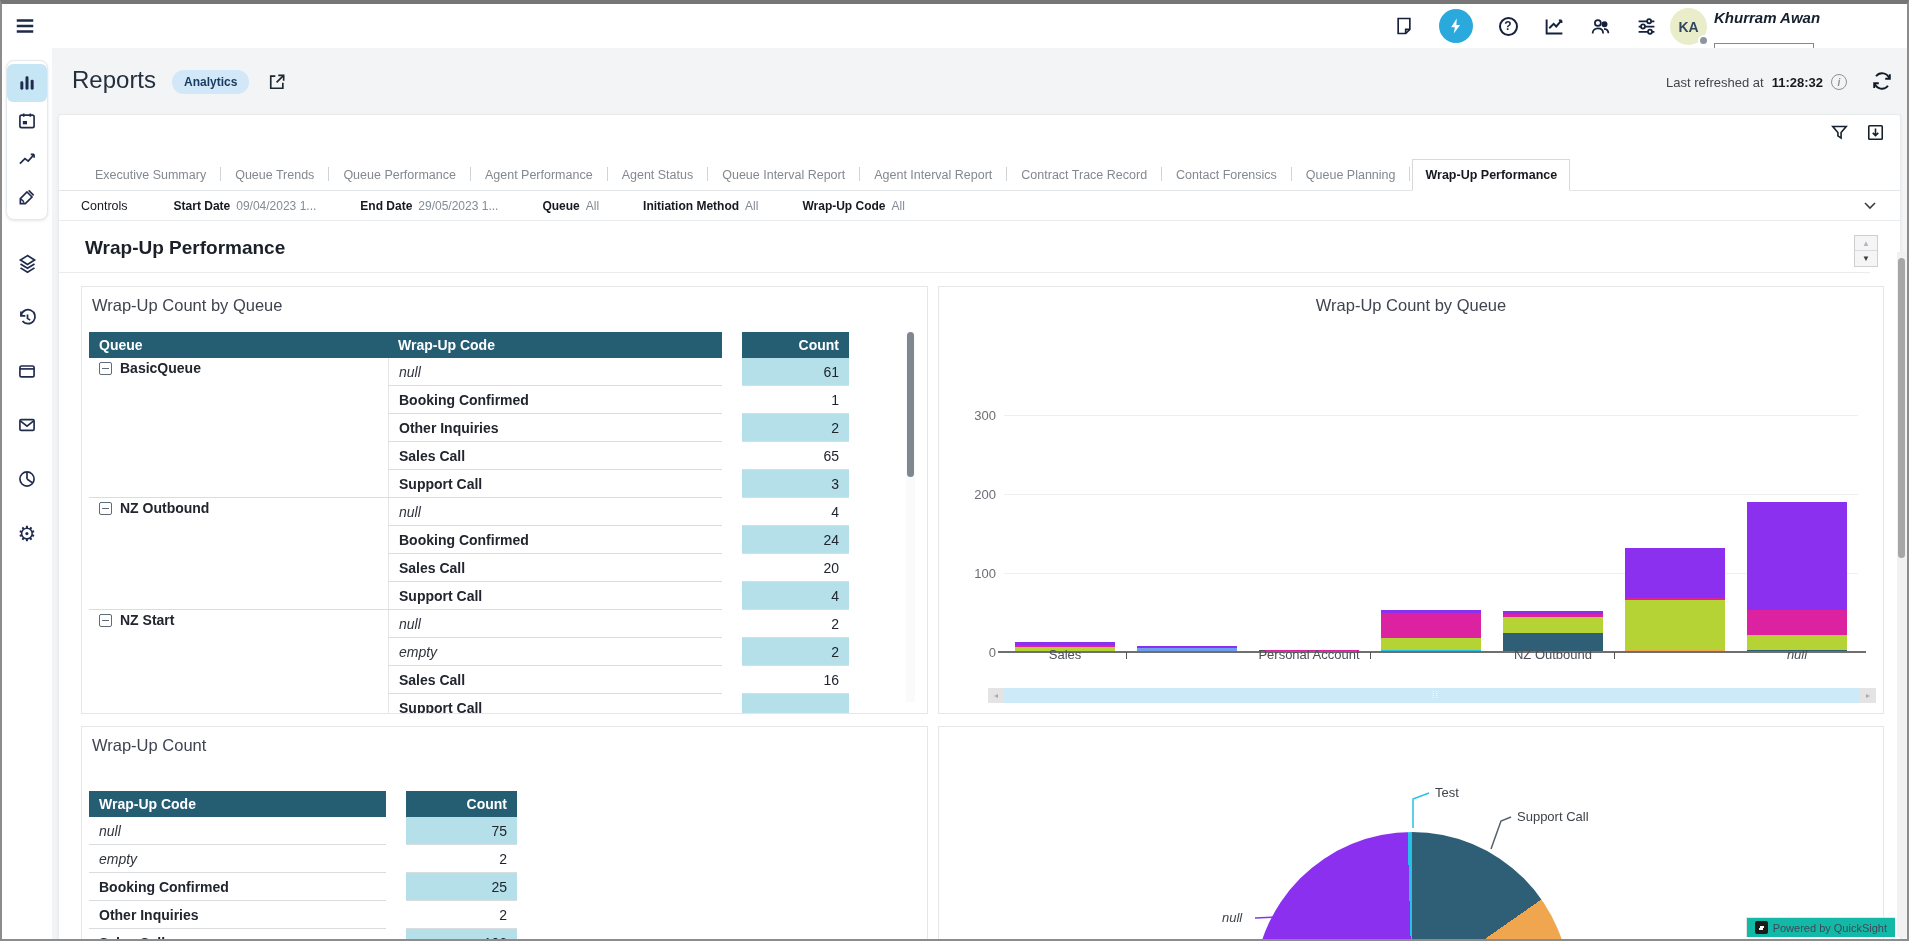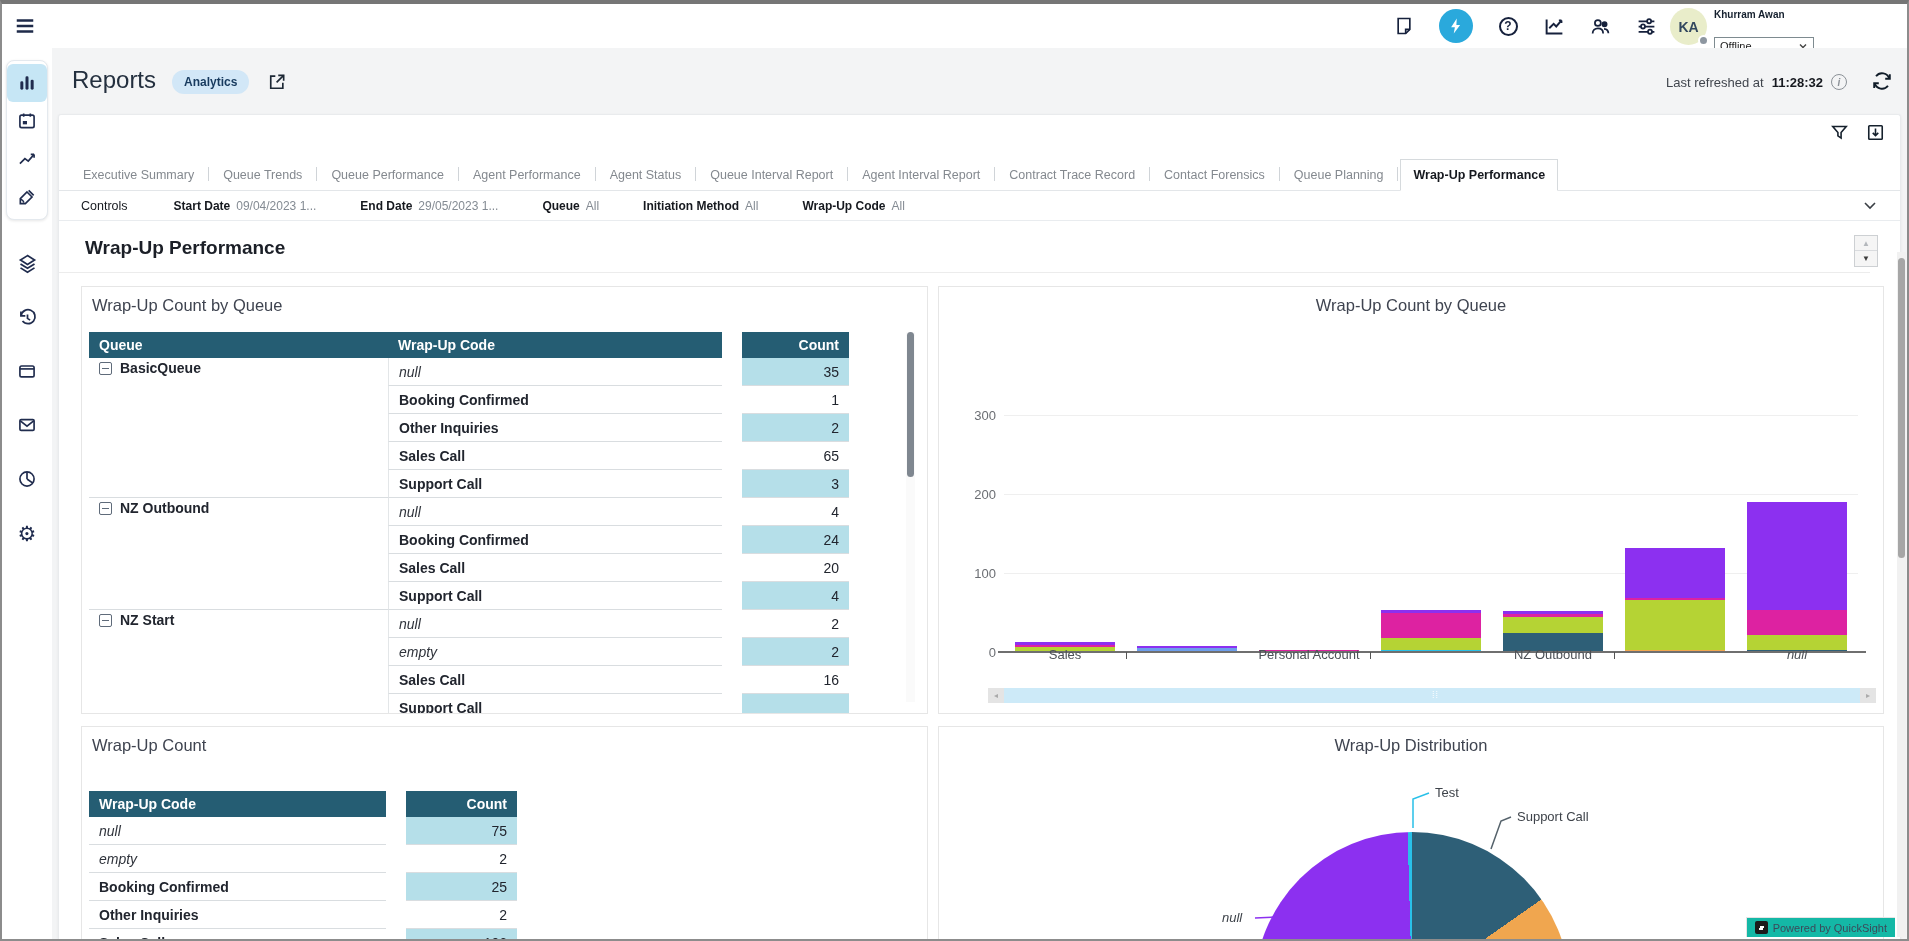--- a/index.html
+++ b/index.html
@@ -14,21 +14,21 @@
   .tico { width:22px; height:22px; display:flex; align-items:center; justify-content:center; cursor:pointer; }
   .tico.active { width:34px; height:34px; border-radius:50%; background:#2aa9dc; color:#fff; }
   .help-circle { width:19px; height:19px; border:2px solid #16213c; border-radius:50%; font-size:12px; font-weight:bold;
                  display:flex; align-items:center; justify-content:center; }
   .avatar-wrap { position:absolute; right:200px; top:4px; width:37px; height:37px; }
   .avatar { width:37px; height:37px; border-radius:50%; background:#e9edca; color:#32475e; font-weight:bold;
             font-size:14px; display:flex; align-items:center; justify-content:center; }
   .status-dot { position:absolute; right:-2px; bottom:-1px; width:11px; height:11px; border-radius:50%;
                 background:#8d96a0; border:2px solid #fff; }
   .user-block { position:absolute; right:58px; top:5px; width:135px; }
-  .user-name { font-size:10px; color:#15202e; font-weight:bold; margin-bottom:17px; }
+  .user-name { font-size:15px; color:#15202e; font-weight:bold; margin-bottom:17px;font-style:italic; }
   .presence { width:100px; height:18px; border:1px solid #7e8b90; background:#fff; font-size:11px; color:#222;
               display:flex; align-items:center; justify-content:space-between; padding:0 5px; cursor:pointer; }
 
   
   .sidebar { position:absolute; left:0; top:44px; bottom:0; width:50px; background:#fff; color:#202c4e; }
   .side-group { margin:12px 4px 0 4px; border:1px solid #e4e9ee; border-radius:8px; padding:3px 0;
                 box-shadow:0 1px 3px rgba(0,0,0,.10); background:#fff; }
   .sico { width:40px; height:38px; margin:0 auto; display:flex; align-items:center; justify-content:center;
           border-radius:6px; cursor:pointer; }
   .sico.active { background:#c6e6f5; }
@@ -48,21 +48,21 @@
               display:flex; align-items:center; justify-content:center; font-style:italic; font-weight:bold; }
   .refresh-btn { position:absolute; right:14px; top:22px; width:22px; height:22px; color:#101c29; cursor:pointer; }
 
   
   .card { position:absolute; left:6px; right:6px; top:66px; bottom:0; background:#fff;
           border:1px solid #e9ebed; border-bottom:none; border-radius:3px 3px 0 0; box-shadow:0 1px 3px rgba(0,0,0,.06); }
   .card-toolbar { position:absolute; top:8px; right:14px; display:flex; gap:16px; color:#15202c; }
   .ct-ico { width:20px; height:20px; cursor:pointer; }
 
   .tabstrip { position:absolute; left:0; right:0; top:38px; height:38px; display:flex; align-items:flex-end;
-              padding-left:12px; border-bottom:1px solid #e3e6e9; }
+              padding-left:24px; border-bottom:1px solid #e3e6e9; }
   .tab { font-size:12.5px; color:#84898f; padding:8px 12px; cursor:pointer; white-space:nowrap; }
   .tab.active { color:#16191f; font-weight:bold; background:#fff; border:1px solid #d6dadd; border-bottom:1px solid #fff;
                 margin-bottom:-1px; }
   .tab-sep { width:0; height:14px; border-left:1px solid #d0d4d8; margin:0 2px 9px 2px; }
 
   .controls-row { position:absolute; left:0; right:0; top:76px; height:30px; border-bottom:1px solid #e9ecef;
                   display:flex; align-items:center; padding-left:22px; gap:46px; }
   .controls-label { font-size:12.5px; color:#16191f; }
   .filters { display:flex; gap:44px; }
   .filter { font-size:12px; cursor:pointer; white-space:nowrap; }
@@ -373,21 +373,21 @@
               <th>Wrap-Up Code</th>
               <th class="gap"></th>
               <th class="num">Count</th>
             </tr>
           </thead>
           <tbody id="queue-tbody">
               <tr>
                 <td class="qcell" rowspan="5"><span class="collapse"></span><span class="qname">BasicQueue</span></td>
                 <td class="wcell it">null</td>
                 <td class="gapc"></td>
-                <td class="ncell hl">35</td>
+                <td class="ncell hl">61</td>
               </tr>
               <tr>
                 <td class="wcell">Booking Confirmed</td>
                 <td class="gapc"></td>
                 <td class="ncell">1</td>
               </tr>
               <tr>
                 <td class="wcell">Other Inquiries</td>
                 <td class="gapc"></td>
                 <td class="ncell hl">2</td>
@@ -558,21 +558,20 @@
               <tr>
                 <td style="font-weight: bold;">Sales Call</td>
                 <td class="gapc"></td>
                 <td class="ncell hl">106</td>
               </tr>
             </tbody>
         </table>
       </div>
 
       <div class="tile" id="tileD">
-        <div class="tile-title centered">Wrap-Up Distribution</div>
         <div id="pie" style="background: conic-gradient(rgb(46, 95, 119) 0deg, rgb(46, 95, 119) 55deg, rgb(240, 166, 79) 55deg, rgb(240, 166, 79) 120deg, rgb(221, 34, 161) 120deg, rgb(221, 34, 161) 124deg, rgb(181, 211, 52) 124deg, rgb(181, 211, 52) 182deg, rgb(140, 48, 240) 182deg, rgb(140, 48, 240) 358.4deg, rgb(41, 192, 232) 358.4deg, rgb(41, 192, 232) 360deg);"></div>
         <svg class="pie-lines" width="944" height="261">
           <polyline points="474,101 474,72 490,66" fill="none" stroke="#29c0e8" stroke-width="1.5"></polyline>
           <polyline points="552,122 562,94 572,90" fill="none" stroke="#55626b" stroke-width="1.5"></polyline>
           <polyline points="316,191 336,190" fill="none" stroke="#8c30f0" stroke-width="1.5"></polyline>
         </svg>
         <span class="callout" style="left:496px; top:58px;text-align:center;">Test</span>
         <span class="callout" style="left:578px; top:82px;">Support Call</span>
         <span class="callout it" style="left:283px; top:183px;">null</span>
       </div>

